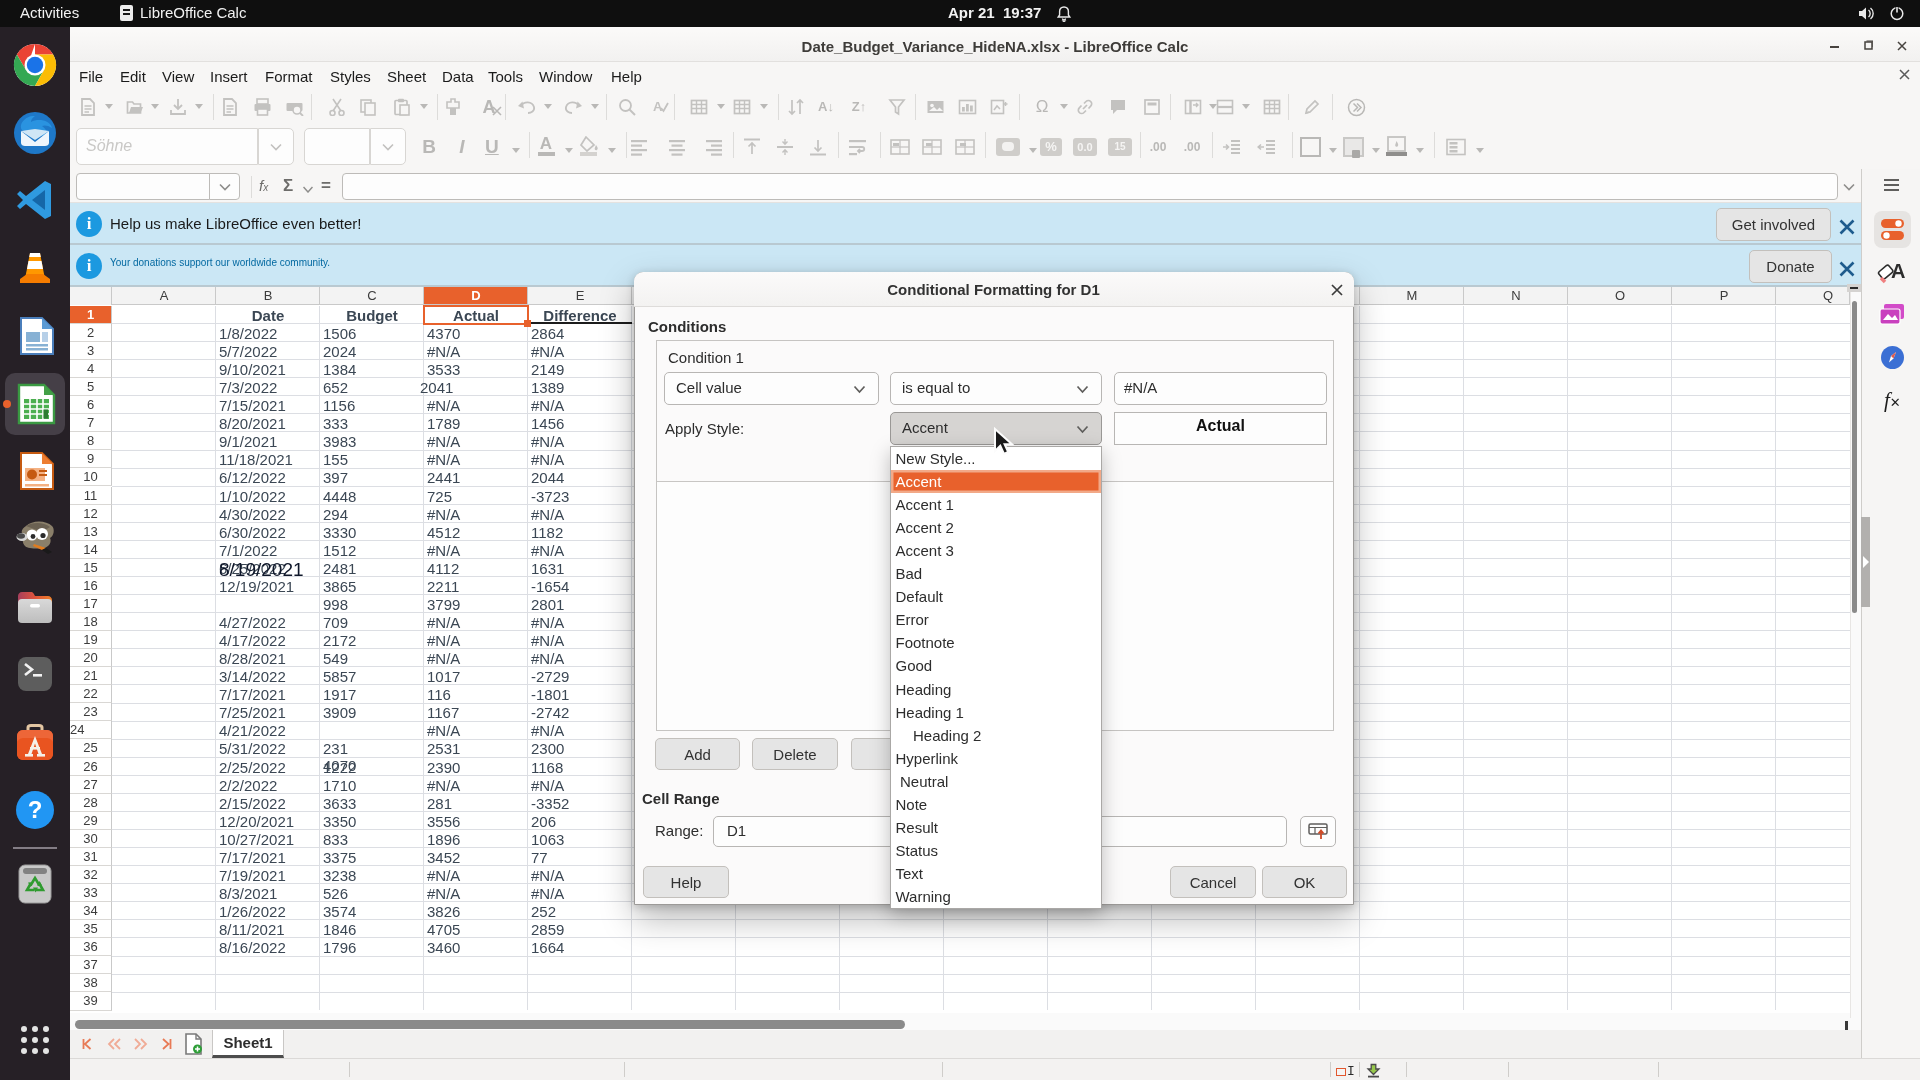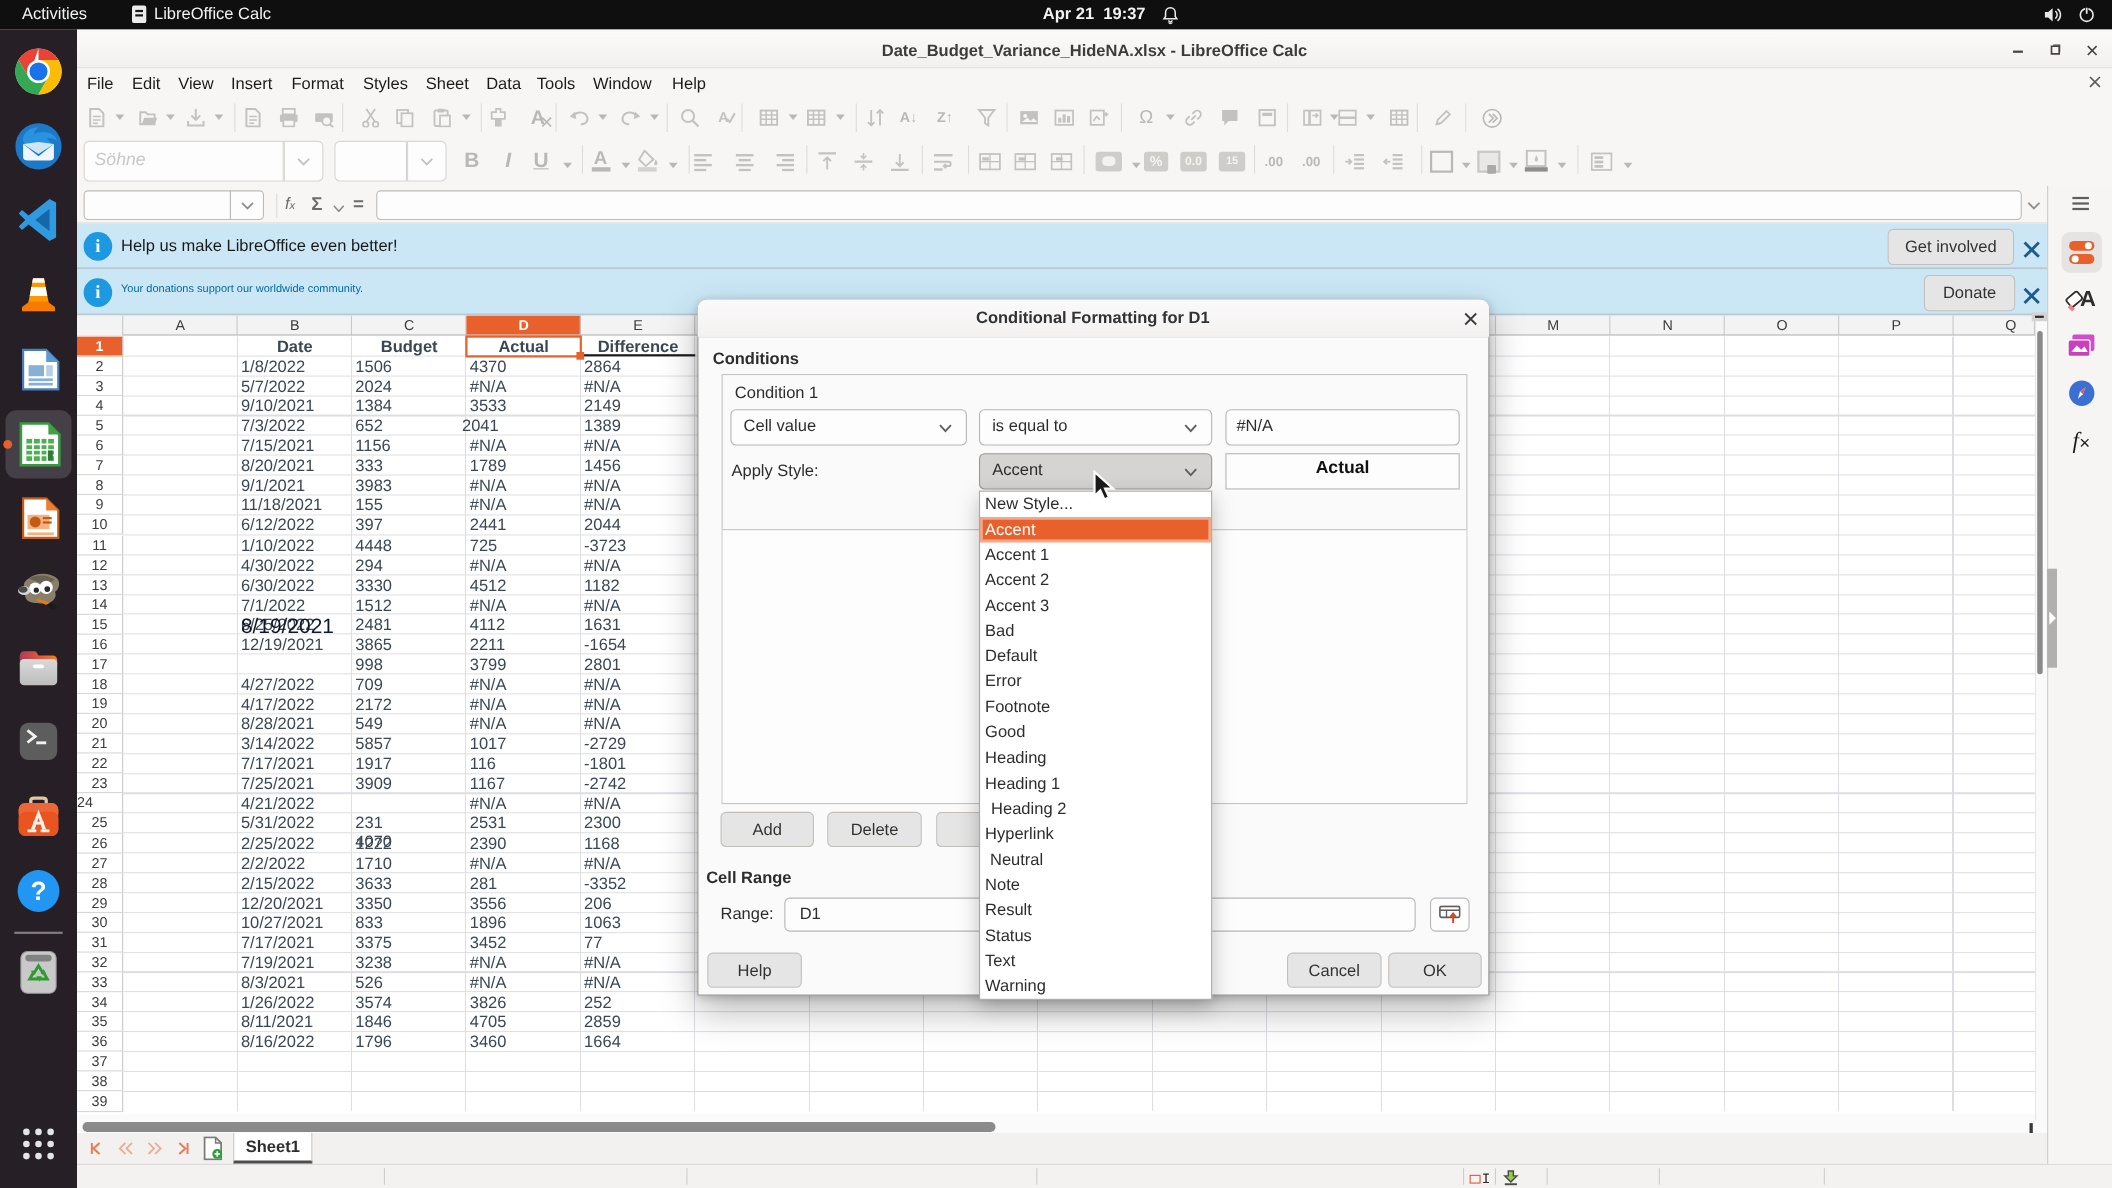--- a/index.html
+++ b/index.html
@@ -824,21 +824,21 @@
 <div class="a" style="left:891px;top:493.10px;width:210px;height:23.05px;color:#2d2d2d;font-size:15px;line-height:23.05px;padding-left:4.5px;z-index:21;">Accent 1</div>
 <div class="a" style="left:891px;top:516.15px;width:210px;height:23.05px;color:#2d2d2d;font-size:15px;line-height:23.05px;padding-left:4.5px;z-index:21;">Accent 2</div>
 <div class="a" style="left:891px;top:539.20px;width:210px;height:23.05px;color:#2d2d2d;font-size:15px;line-height:23.05px;padding-left:4.5px;z-index:21;">Accent 3</div>
 <div class="a" style="left:891px;top:562.25px;width:210px;height:23.05px;color:#2d2d2d;font-size:15px;line-height:23.05px;padding-left:4.5px;z-index:21;">Bad</div>
 <div class="a" style="left:891px;top:585.30px;width:210px;height:23.05px;color:#2d2d2d;font-size:15px;line-height:23.05px;padding-left:4.5px;z-index:21;">Default</div>
 <div class="a" style="left:891px;top:608.35px;width:210px;height:23.05px;color:#2d2d2d;font-size:15px;line-height:23.05px;padding-left:4.5px;z-index:21;">Error</div>
 <div class="a" style="left:891px;top:631.40px;width:210px;height:23.05px;color:#2d2d2d;font-size:15px;line-height:23.05px;padding-left:4.5px;z-index:21;">Footnote</div>
 <div class="a" style="left:891px;top:654.45px;width:210px;height:23.05px;color:#2d2d2d;font-size:15px;line-height:23.05px;padding-left:4.5px;z-index:21;">Good</div>
 <div class="a" style="left:891px;top:677.50px;width:210px;height:23.05px;color:#2d2d2d;font-size:15px;line-height:23.05px;padding-left:4.5px;z-index:21;">Heading</div>
 <div class="a" style="left:891px;top:700.55px;width:210px;height:23.05px;color:#2d2d2d;font-size:15px;line-height:23.05px;padding-left:4.5px;z-index:21;">Heading 1</div>
-<div class="a" style="left:891px;top:723.60px;width:180px;height:23.05px;color:#2d2d2d;font-size:15px;line-height:23.05px;padding-left:10px;z-index:21;">Heading 2</div>
+<div class="a" style="left:891px;top:723.60px;width:180px;height:23.05px;color:#2d2d2d;font-size:15px;line-height:23.05px;padding-left:22px;z-index:21;">Heading 2</div>
 <div class="a" style="left:891px;top:746.65px;width:210px;height:23.05px;color:#2d2d2d;font-size:15px;line-height:23.05px;padding-left:4.5px;z-index:21;">Hyperlink</div>
 <div class="a" style="left:891px;top:769.70px;width:210px;height:23.05px;color:#2d2d2d;font-size:15px;line-height:23.05px;padding-left:9px;z-index:21;">Neutral</div>
 <div class="a" style="left:891px;top:792.75px;width:210px;height:23.05px;color:#2d2d2d;font-size:15px;line-height:23.05px;padding-left:4.5px;z-index:21;">Note</div>
 <div class="a" style="left:891px;top:815.80px;width:210px;height:23.05px;color:#2d2d2d;font-size:15px;line-height:23.05px;padding-left:4.5px;z-index:21;">Result</div>
 <div class="a" style="left:891px;top:838.85px;width:210px;height:23.05px;color:#2d2d2d;font-size:15px;line-height:23.05px;padding-left:4.5px;z-index:21;">Status</div>
 <div class="a" style="left:891px;top:861.90px;width:210px;height:23.05px;color:#2d2d2d;font-size:15px;line-height:23.05px;padding-left:4.5px;z-index:21;">Text</div>
 <div class="a" style="left:891px;top:884.95px;width:210px;height:23.05px;color:#2d2d2d;font-size:15px;line-height:23.05px;padding-left:4.5px;z-index:21;">Warning</div>
 <div class="btn" style="left:655px;top:738px;width:85px;height:32px;">Add</div>
 <div class="btn" style="left:752px;top:738px;width:86px;height:32px;">Delete</div>
 <div class="btn" style="left:851px;top:738px;width:39px;height:32px;border-radius:5px 0 0 5px;border-right:none;"></div>

